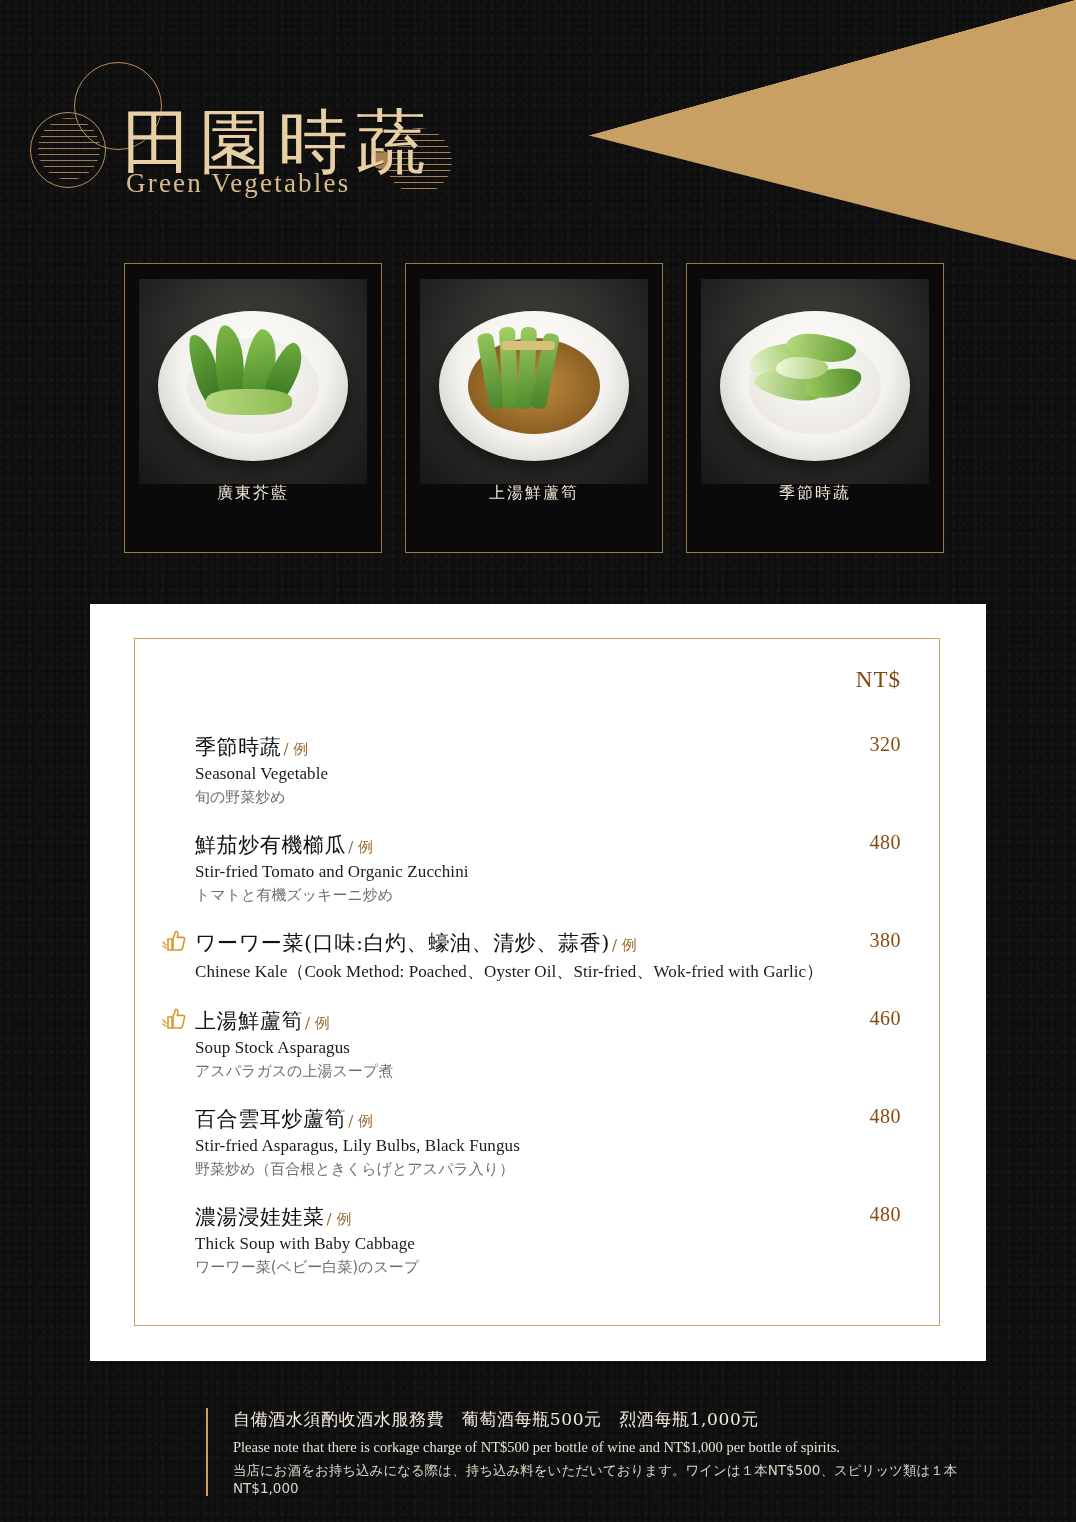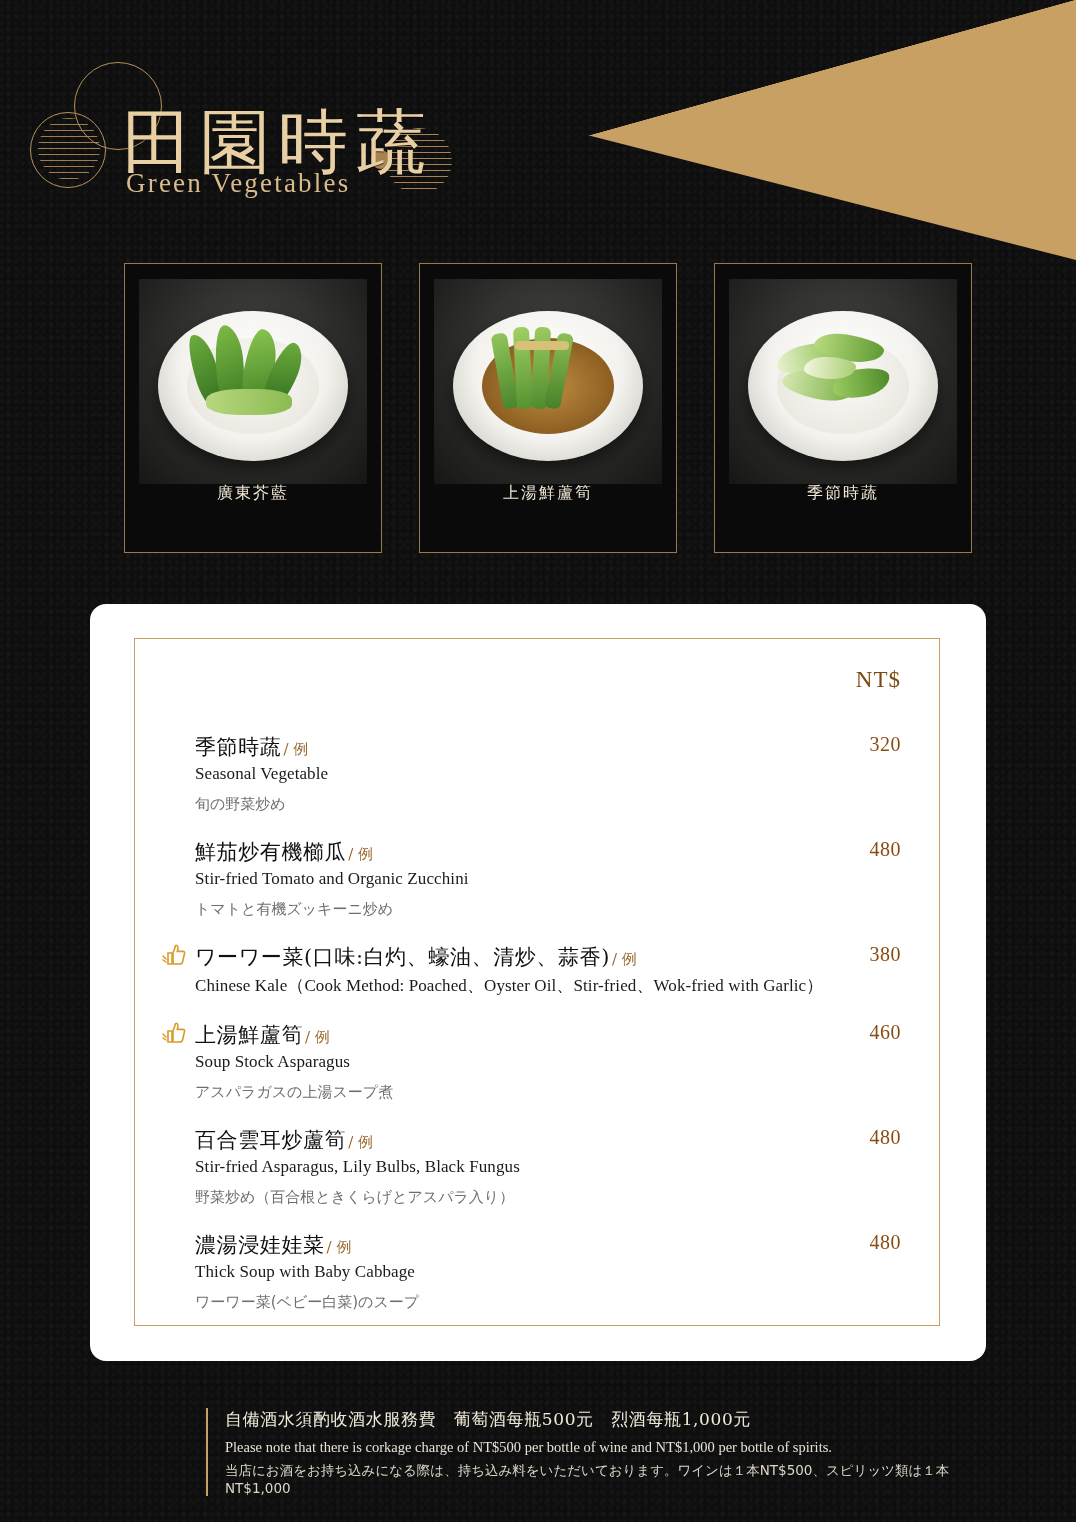--- a/index.html
+++ b/index.html
@@ -105,21 +105,21 @@
     color: #d9bb8b;
     font-family: "Liberation Serif", serif;
   }
 
   
   .photos {
     position: absolute;
     left: 124px;
     top: 263px;
     display: flex;
-    gap: 37px;
+    gap: 23px;
   }
   .photo-card {
     width: 256px;
     height: 288px;
     border: 1px solid #9a7a48;
     background: #0a0a0a;
     position: relative;
     overflow: hidden;
   }
   .photo-img {
@@ -176,21 +176,20 @@
   }
 
   
   .menu-panel {
     position: absolute;
     left: 90px;
     top: 604px;
     width: 896px;
     height: 757px;
     background: #ffffff;
-    border-radius: 16px;
   }
   .menu-inner {
     position: absolute;
     left: 44px;
     top: 34px;
     width: 806px;
     height: 688px;
     border: 1px solid #c9a063;
     box-sizing: border-box;
   }
@@ -235,21 +234,21 @@
   .name-en {
     font-size: 17px;
     color: #1a1a1a;
     margin-top: 3px;
     font-family: "Liberation Serif", serif;
     letter-spacing: .1px;
   }
   .name-jp {
     font-size: 15px;
     color: #6e6e6e;
-    margin-top: 11px;
+    margin-top: 4px;
     font-family: "DejaVu Sans", sans-serif;
   }
   .price {
     position: absolute;
     right: 12px;
     top: 0;
     font-size: 20px;
     color: #8a4b12;
     font-family: Liberation Serif, serif;
     letter-spacing: .5px;
@@ -262,21 +261,21 @@
     height: 24px;
     display: block;
   }
 
   
   .footer {
     position: absolute;
     left: 206px;
     top: 1408px;
     width: 760px;
-    padding-left: 17px;
+    padding-left: 25px;
     border-left: 2px solid #c9a063;
     box-sizing: border-box;
   }
   .footer-cn {
     color: #f2ead9;
     font-size: 17px;
     letter-spacing: .6px;
     font-family: "DejaVu Serif", "Liberation Serif", serif;
     margin-bottom: 8px;
   }

